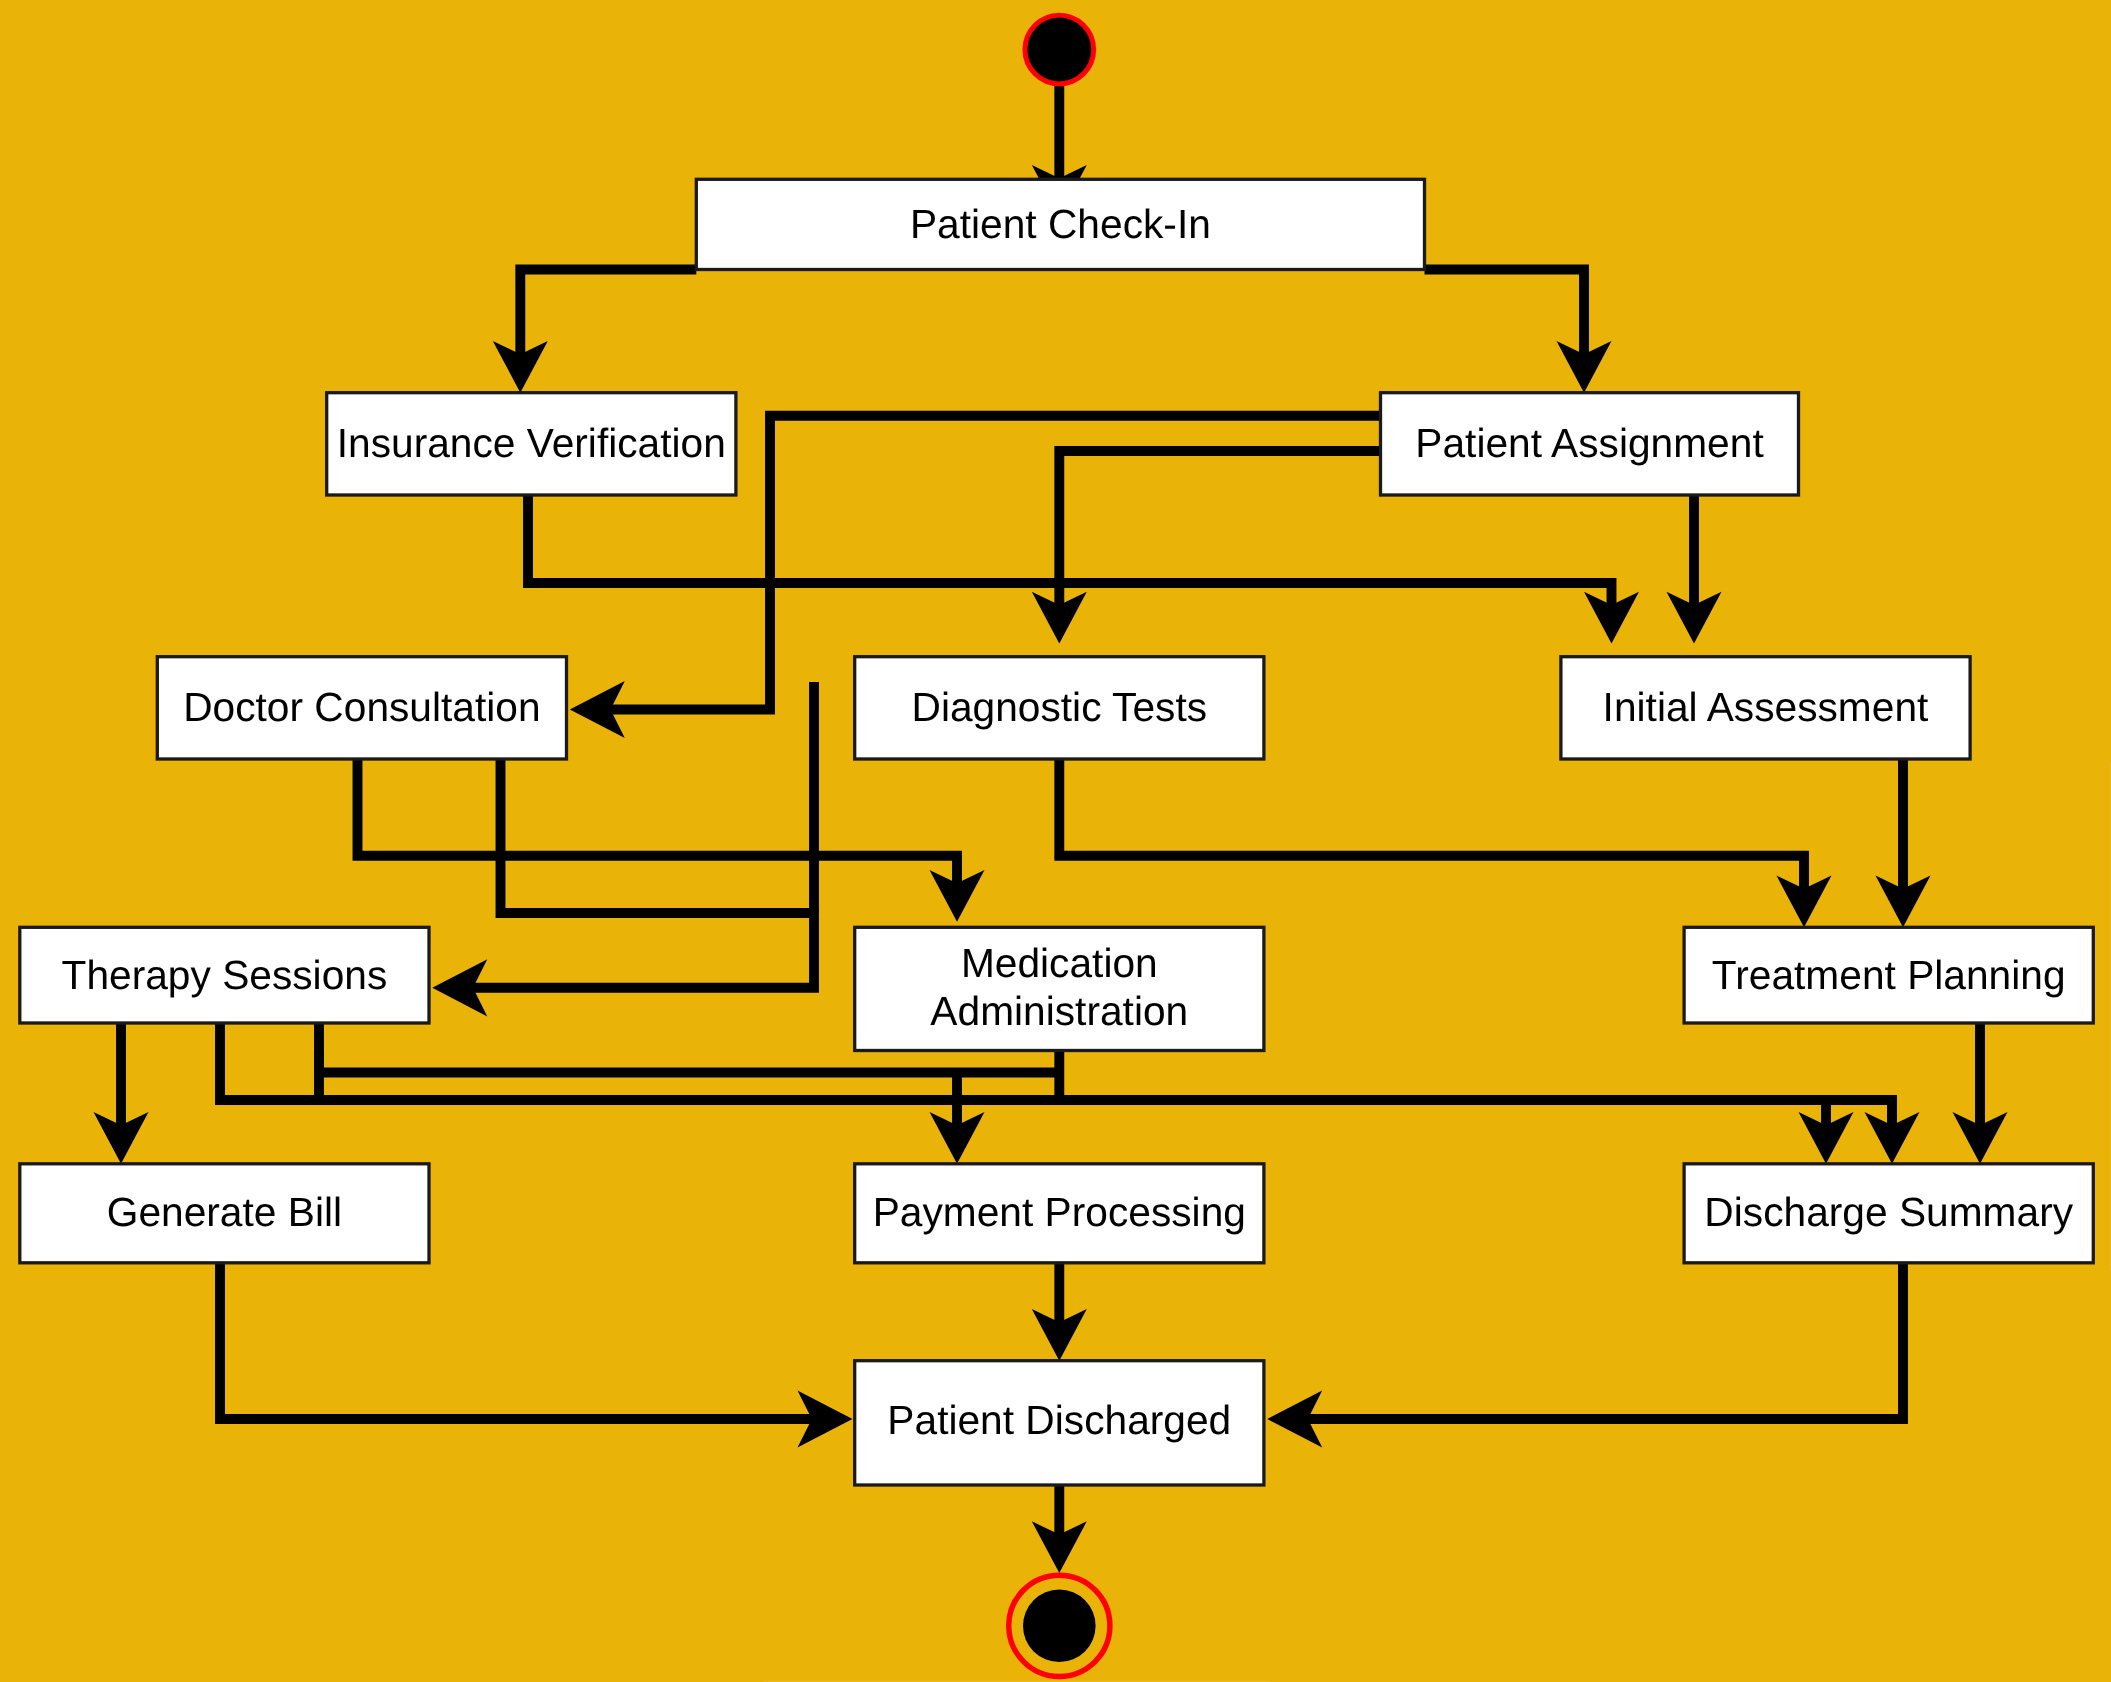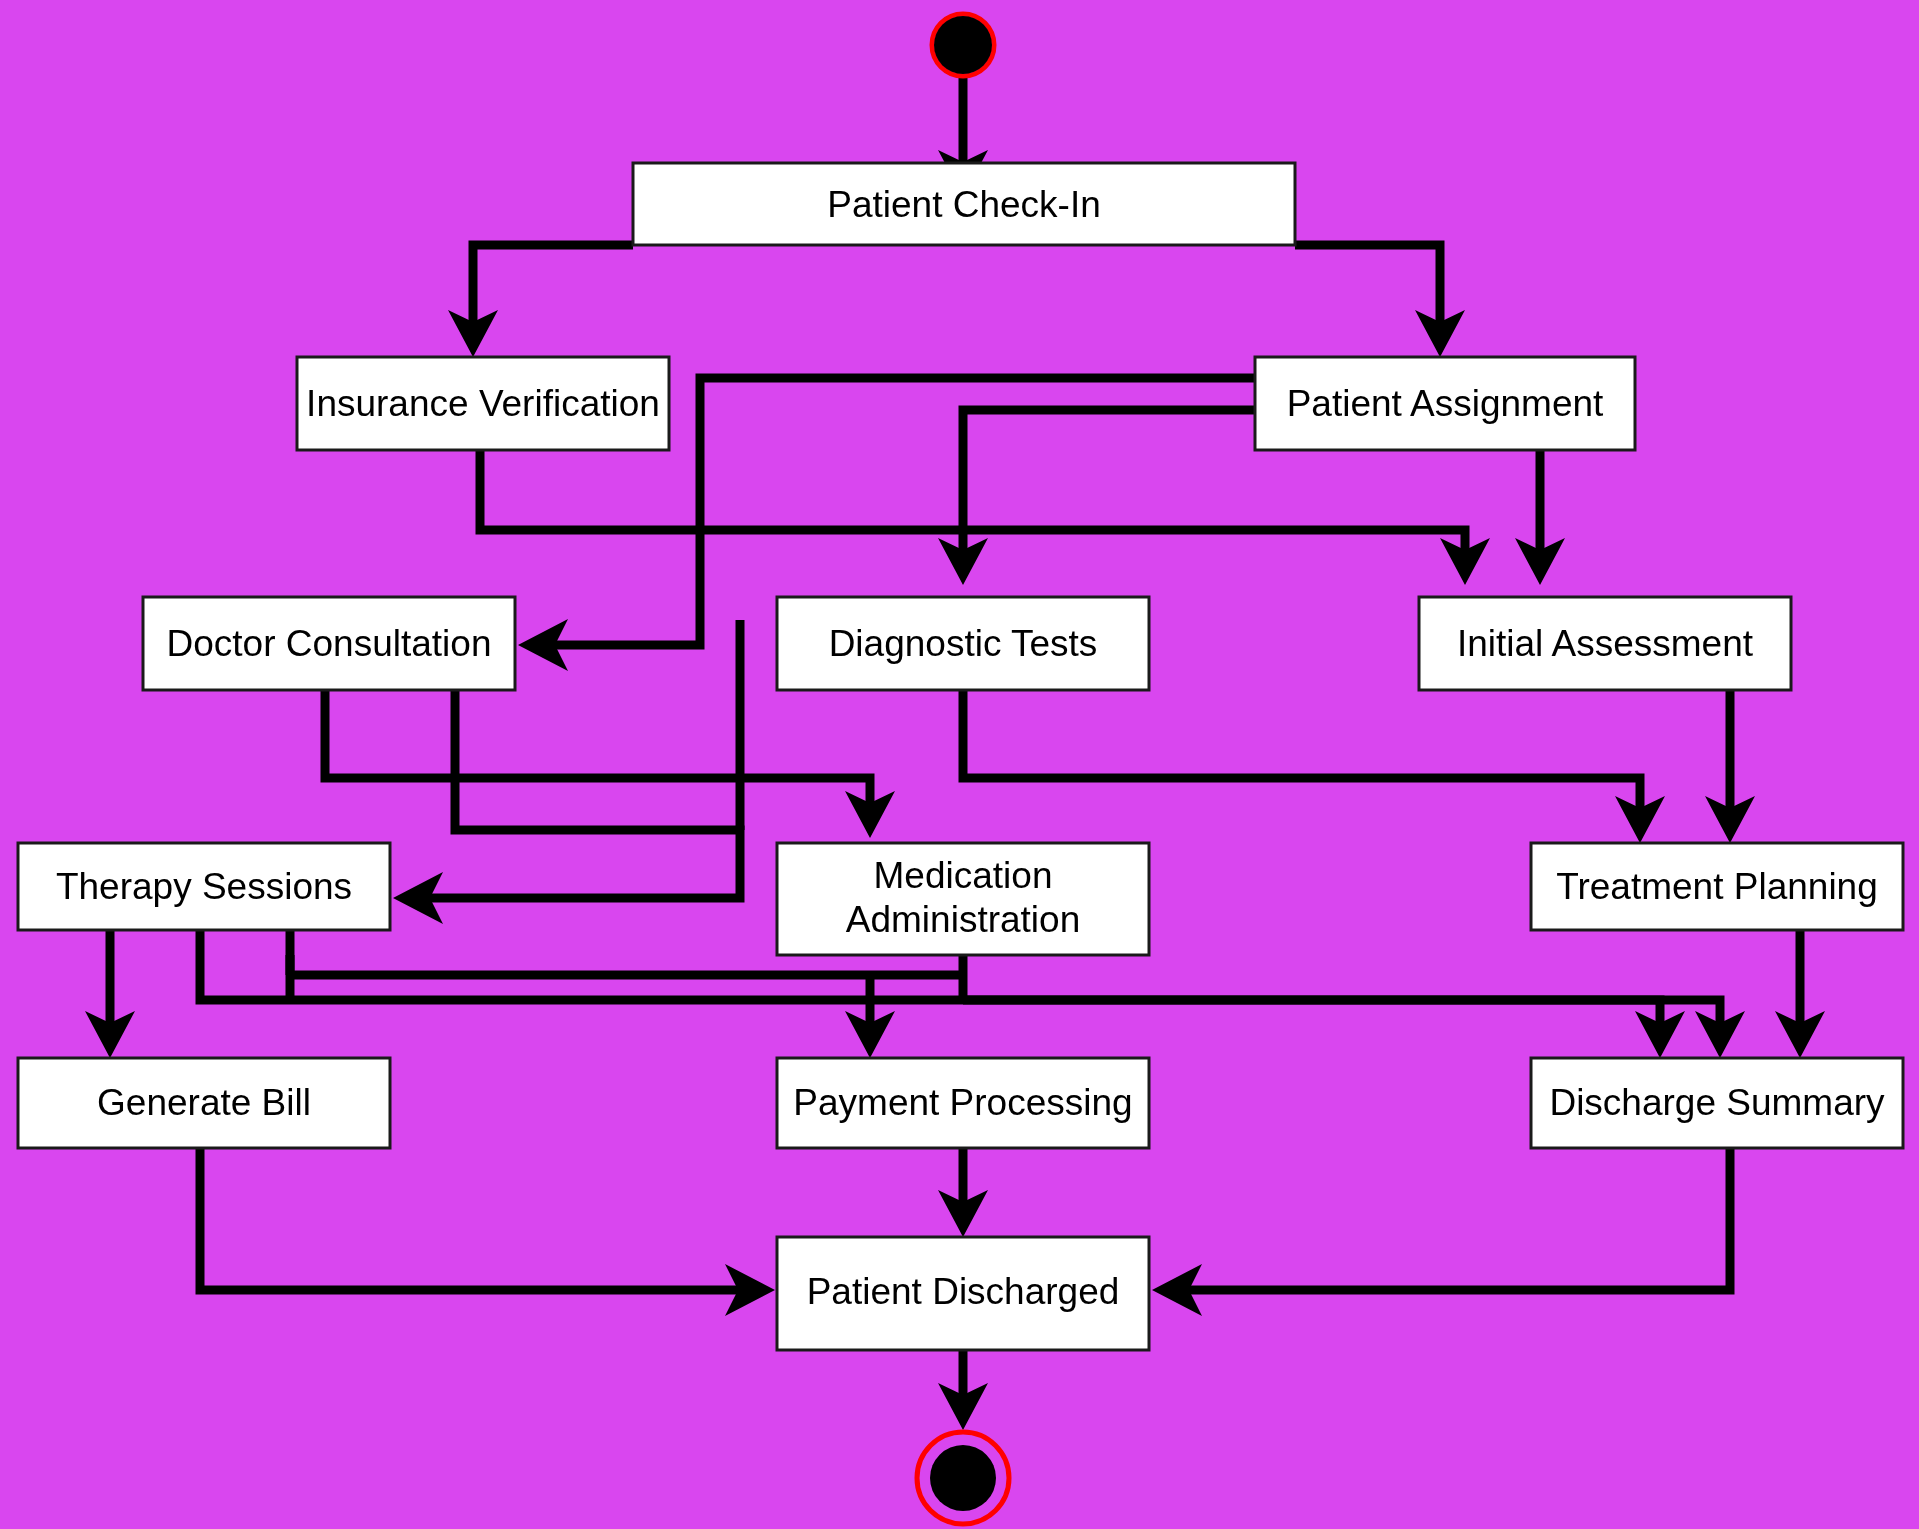--- a/index.html
+++ b/index.html
@@ -10,21 +10,21 @@
   body {
     width: 1919px;
     height: 1529px;
     font-family: "Liberation Sans", sans-serif;
     overflow: hidden;
   }
   #diagram-root {
     position: relative;
     width: 1919px;
     height: 1529px;
-    background: #d946ef;
+    background: #eab308;
   }
   svg#flowchart {
     display: block;
     width: 1919px;
     height: 1529px;
   }
   .node-box {
     fill: #ffffff;
     stroke: #1a1a1a;
     stroke-width: 3;

